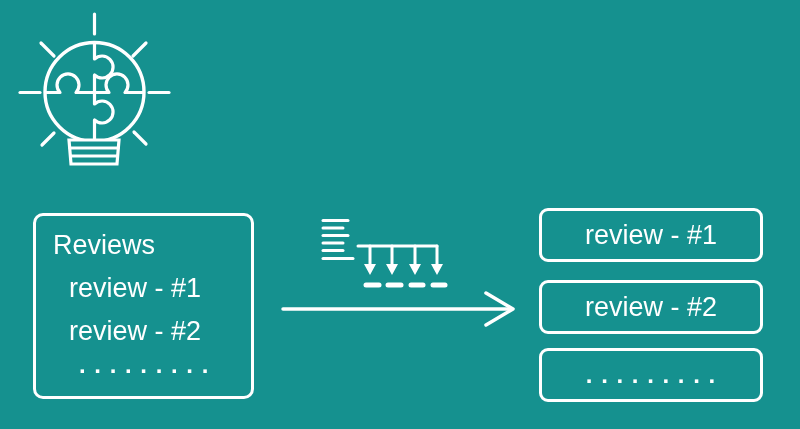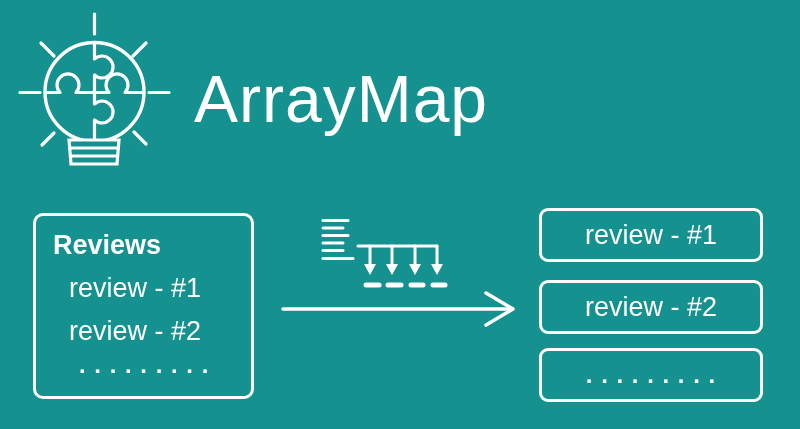--- a/index.html
+++ b/index.html
@@ -38,21 +38,21 @@
   }
 
   
   .input-box{
     position:absolute;left:33px;top:213px;
     width:221px;height:186px;box-sizing:border-box;
     border:3px solid var(--fg);border-radius:10px;
     padding:13px 0 0 17px;
   }
   .input-box .box-title{
-    font-size:27px;font-weight:700;line-height:32px;
+    font-size:27px;font-weight:400;line-height:32px;
   }
   .input-box .box-item{
     font-size:27px;font-weight:500;line-height:32px;
     margin:11px 0 0 16px;white-space:nowrap;
   }
   .dots{
     font-size:24px;font-weight:700;letter-spacing:1px;
     white-space:nowrap;
   }
   .input-box .dots{margin:6px 0 0 26px;line-height:24px;}
@@ -96,21 +96,20 @@
     <g class="stroke" stroke-width="3.2">
       <path d="M94.5 43 V59 A11 11 0 1 1 94.5 75 V104 A11 11 0 1 1 94.5 120 V140"></path>
       <path d="M46 92.5 H60 A11 11 0 1 1 76 92.5 H109 A11 11 0 1 1 125 92.5 H143"></path>
     </g>
     <g>
       <path class="plate" stroke-width="3.2" d="M69 140 H119 L117 164 H71 Z"></path>
       <path class="stroke" stroke-width="3.2" d="M70 148 H118 M70.8 156 H117.2"></path>
     </g>
   </svg>
 
-  <div class="page-title">ArrayMap</div>
 
   <div class="input-box">
     <div class="box-title">Reviews</div>
     <div class="box-item">review - #1</div>
     <div class="box-item">review - #2</div>
     <div class="dots">. . . . . . . . .</div>
   </div>
 
   <svg class="map-icon" viewBox="0 0 132 78" aria-hidden="true">
     <g class="stroke" stroke-width="3" stroke-linecap="butt">

